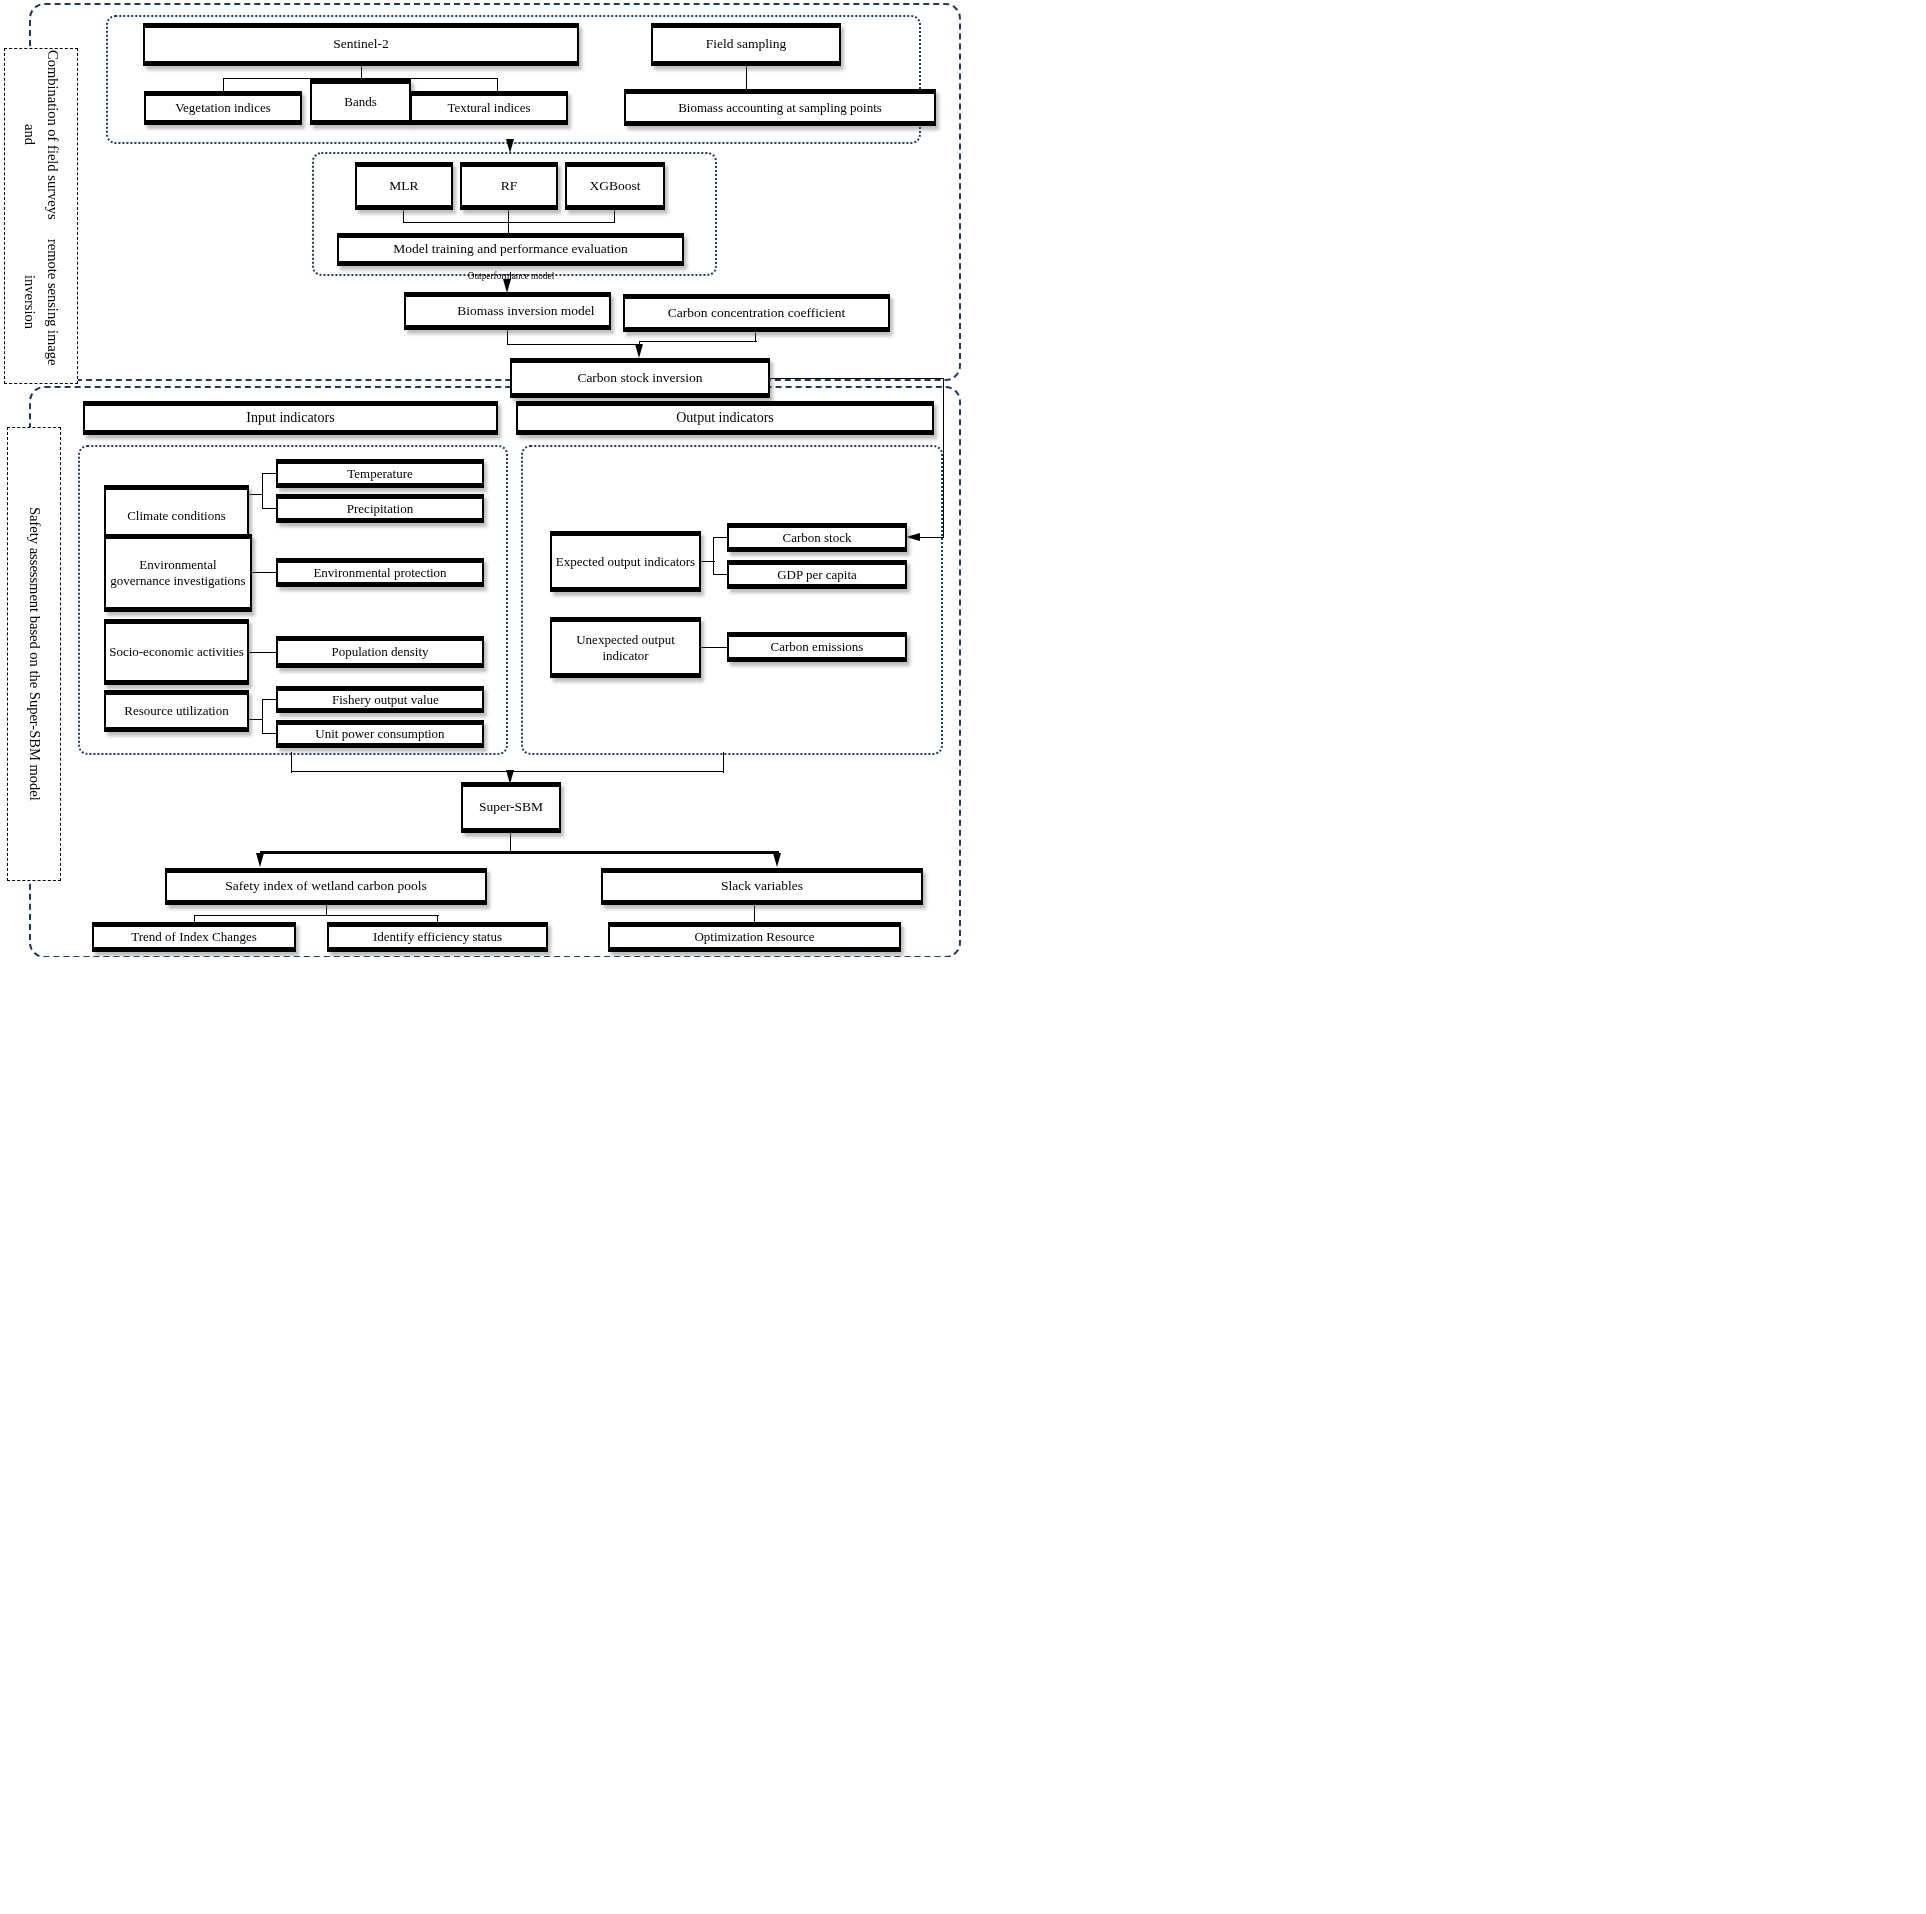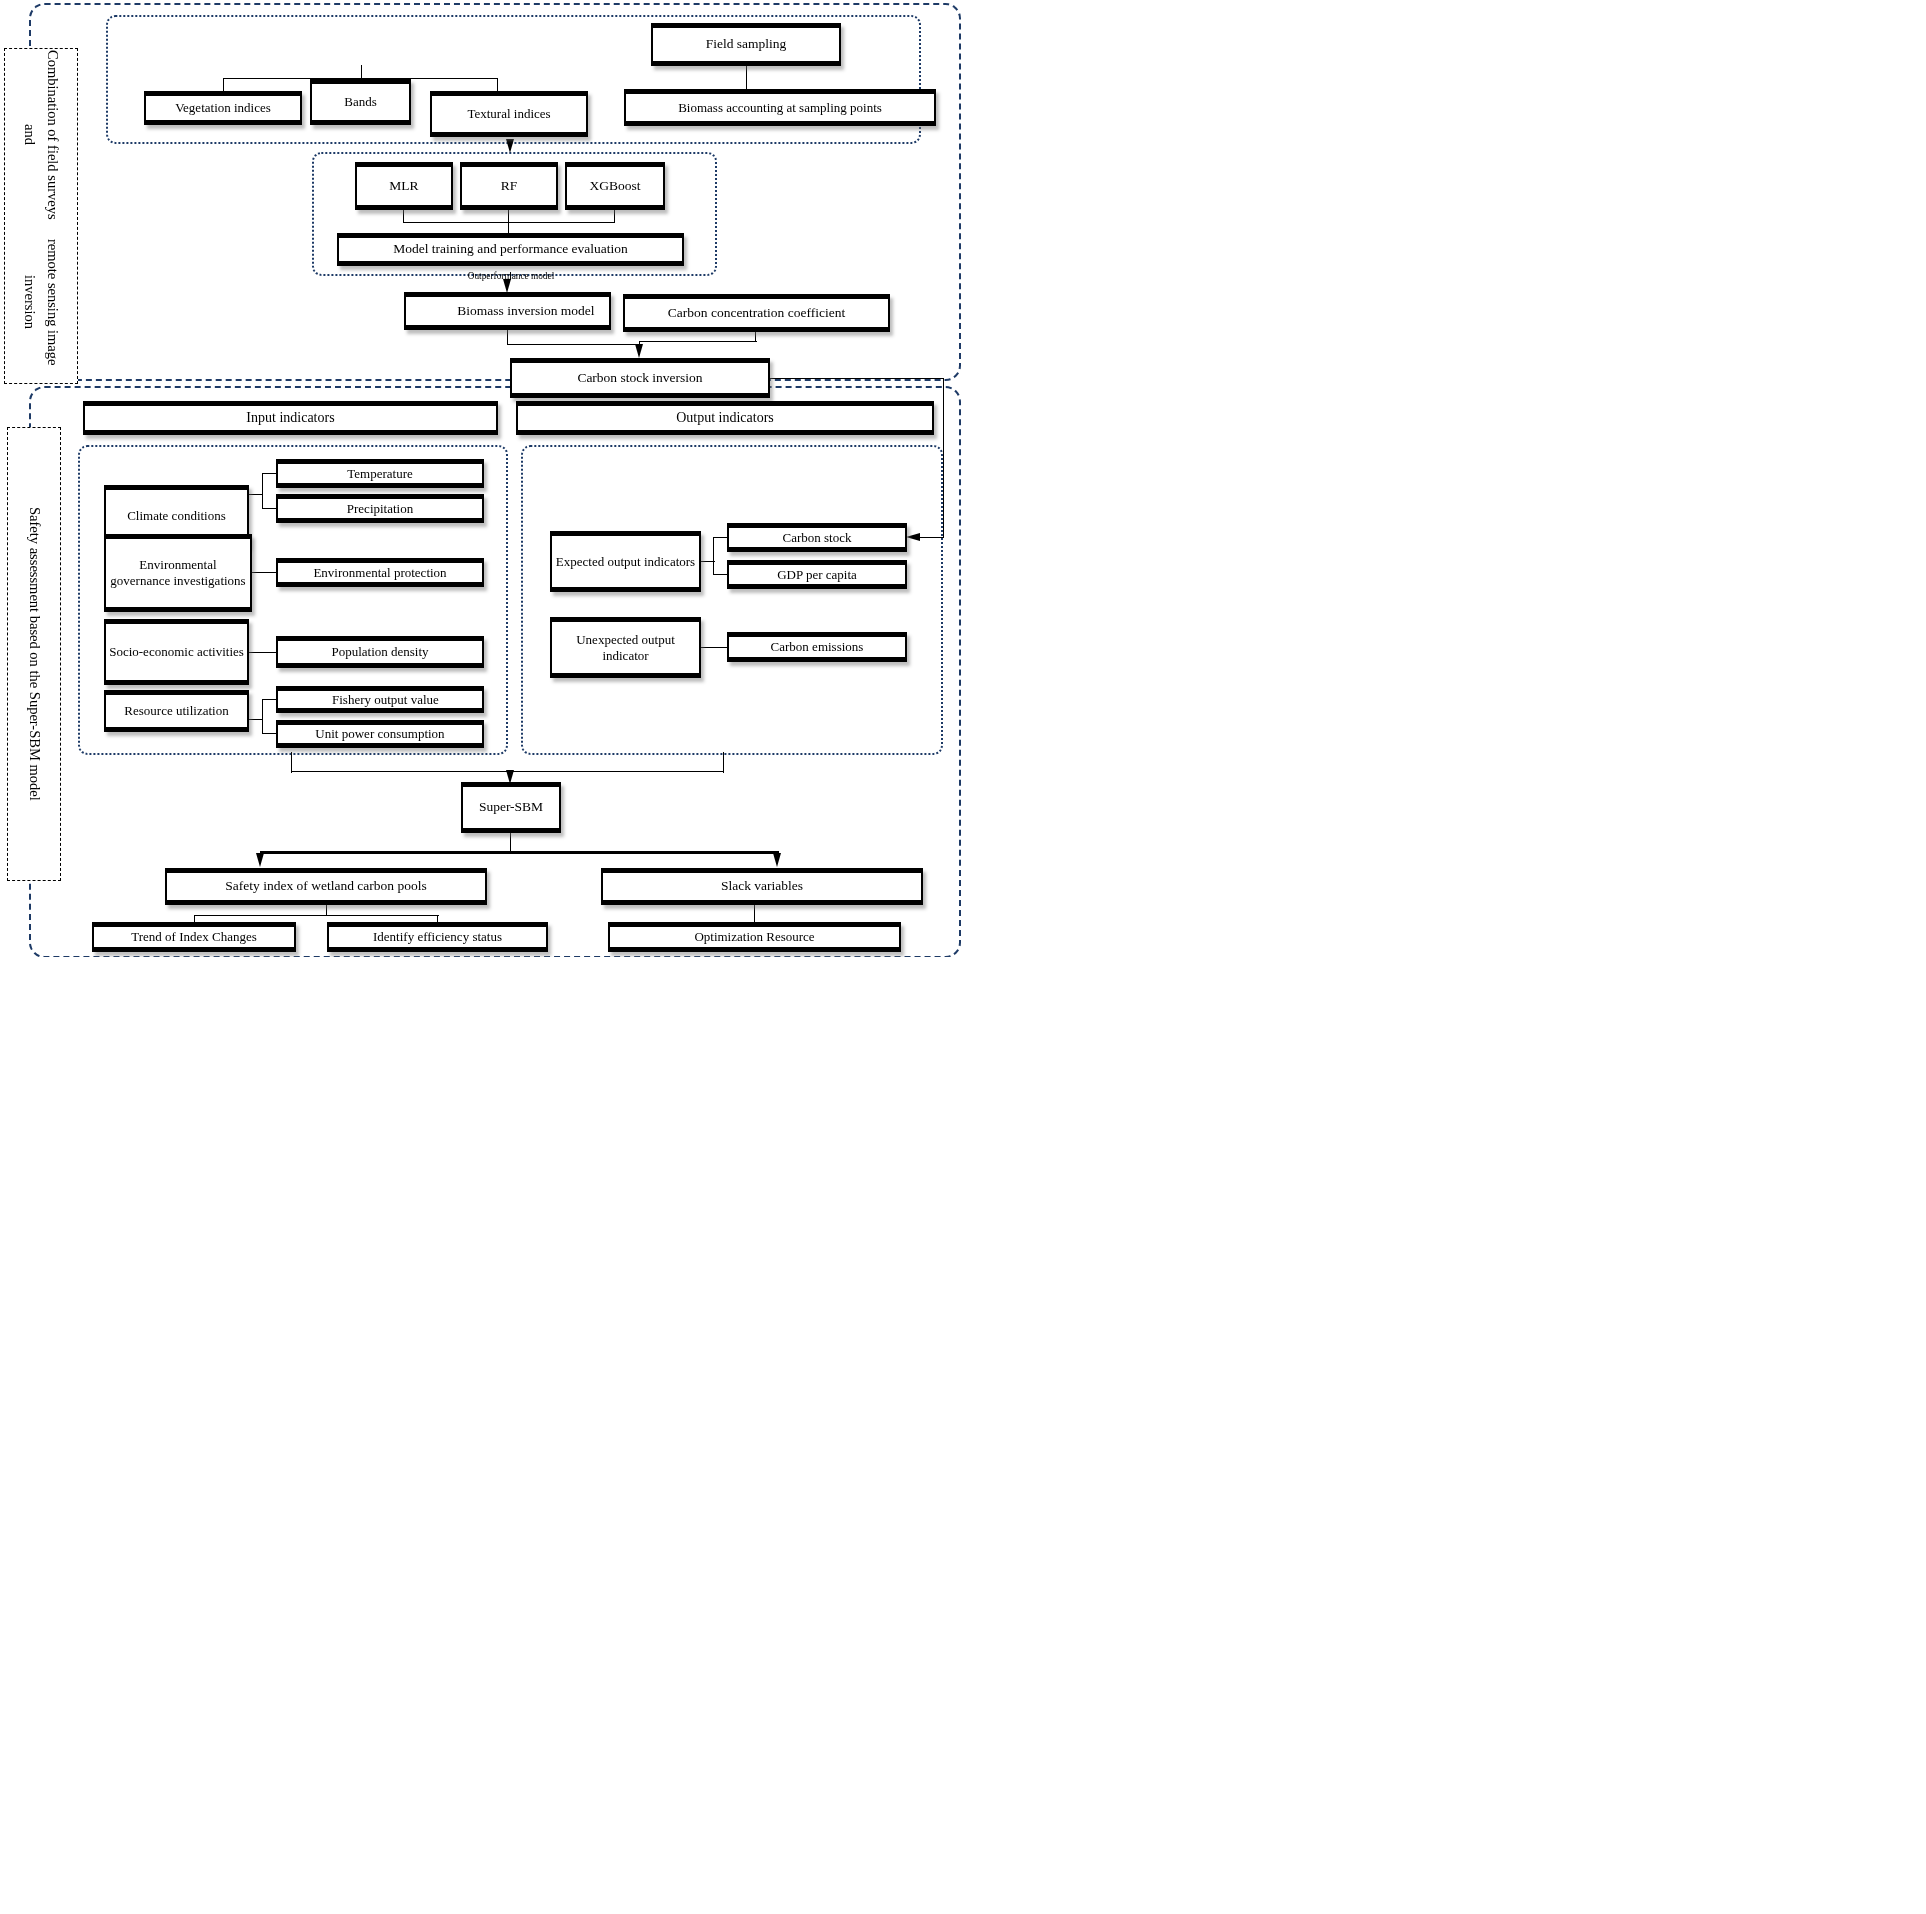--- a/index.html
+++ b/index.html
@@ -91,25 +91,26 @@
   <div class="vlabel" style="left:4.2px;top:48px;width:74px;height:336px;">
     <span>Combination of field surveys and</span>
     <span>remote sensing image inversion</span>
   </div>
   <div class="vlabel" style="left:7.3px;top:427px;width:54px;height:454px;">
     <span>Safety assessment based on the Super-SBM model</span>
   </div>
 
   <div class="dotted" style="left:106px;top:14.5px;width:811px;height:125px;"></div>
 
+  <div class="box" style="left:143px;top:23px;width:436px;height:43px;">Sentinel-2</div>
   <div class="box" style="left:651px;top:23px;width:190px;height:43px;">Field sampling</div>
 
   <div class="box sm" style="left:144px;top:91px;width:158px;height:34px;">Vegetation indices</div>
   <div class="box sm" style="left:310px;top:79px;width:101px;height:46px;">Bands</div>
-  <div class="box sm" style="left:430px;top:91px;width:158px;height:46px;text-align:center;">Textural indices</div>
+  <div class="box sm" style="left:410px;top:91px;width:158px;height:34px;text-align:center;">Textural indices</div>
   <div class="box sm" style="left:592px;top:89px;width:312px;height:37px;margin-left:32px;">Biomass accounting at sampling points</div>
 
   <div class="vl" style="left:361px;top:65px;height:12.5px;"></div>
   <div class="hl" style="left:223px;top:78px;width:275px;"></div>
   <div class="vl" style="left:223px;top:78px;height:13.5px;"></div>
   <div class="vl" style="left:361px;top:78px;height:13.5px;"></div>
   <div class="vl" style="left:497px;top:78px;height:13.5px;"></div>
 
   <div class="vl" style="left:746px;top:65px;height:24px;"></div>
 

